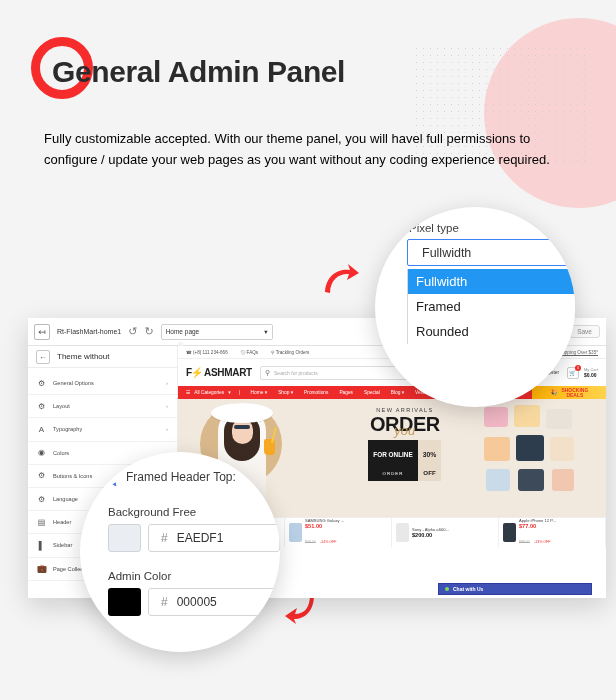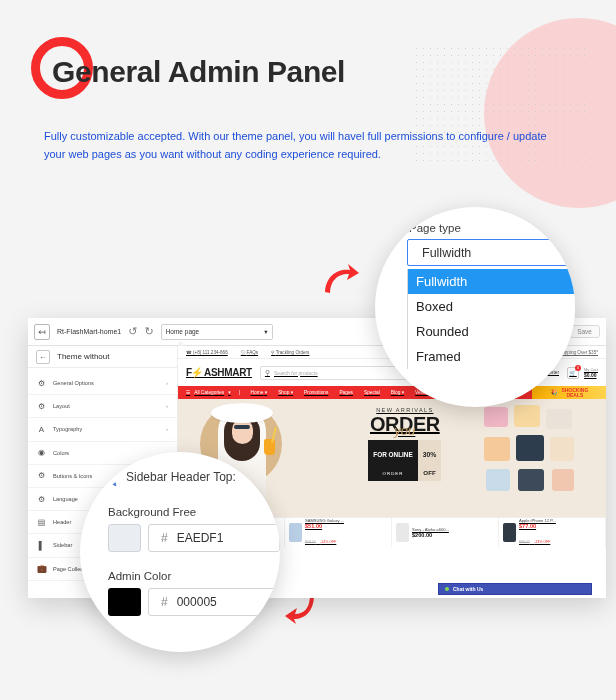--- a/index.html
+++ b/index.html
@@ -31,21 +31,21 @@
   }
 
   
   .headline {
     position: absolute; left: 52px; top: 56px; width: 440px;
     font-size: 30px; line-height: 1.08; font-weight: bold;
     color: #2b2b2b; letter-spacing: -.4px;
   }
   .subcopy {
     position: absolute; left: 44px; top: 128px; width: 510px;
-    font-size: 11px; line-height: 1.62; color: #1d4ed8;
+    font-size: 13px; line-height: 1.62; color: #000000;
   }
 
   
   .arrow { position: absolute; }
   .arrow1 { left: 322px; top: 262px; }
   .arrow2 { left: 283px; top: 593px; }
 
   
   .admin-card {
     position: absolute; left: 28px; top: 318px;
@@ -96,21 +96,21 @@
   .settings-list { padding-top: 4px; }
   .settings-item {
     display: flex; align-items: center; gap: 7px;
     padding: 6.6px 9px; font-size: 5.6px; color: #4a4a4a;
     border-bottom: 1px solid #f2f2f2;
   }
   .settings-item .s-ico { width: 9px; font-size: 8px; color: #555; text-align: center; }
   .settings-item .chev { margin-left: auto; font-size: 6px; color: #999; }
 
   
-  .preview { flex: 1; background: #fff; position: relative; overflow: hidden; text-decoration: underline; }
+  .preview { flex: 1; background: #fff; position: relative; overflow: hidden; }
 
   .sf-topbar {
     height: 13px; display: flex; align-items: center; gap: 13px;
     padding: 0 8px; font-size: 4.6px; color: #555;
     border-bottom: 1px solid #eee;
   }
   .sf-topbar .right { margin-left: auto; display: flex; gap: 8px; align-items: center; }
   .flag { width: 6px; height: 4px; background: linear-gradient(#24408e 50%, #cf142b 50%); display:inline-block; }
   .ship-note { text-decoration: underline; color: #666; }
 
@@ -487,33 +487,32 @@
       <div class="chat-bar">
         <span class="chat-dot"></span>
         <span>Chat with Us</span>
       </div>
 
     </div>
   </div>
 </div>
 
 <div class="bubble bubble-top">
-  <div class="pt-label">Page type</div>
+  <div class="pt-label">Pixel type</div>
   <div class="pt-select">Fullwidth</div>
   <div class="pt-list">
     <div class="pt-opt sel">Fullwidth</div>
-    <div class="pt-opt">Boxed</div>
+    <div class="pt-opt">Framed</div>
     <div class="pt-opt">Rounded</div>
-    <div class="pt-opt">Framed</div>
   </div>
 </div>
 
 <div class="bubble bubble-bottom">
   <div class="cb-caret">▾</div>
-  <div class="cb-title">Sidebar Header Top:</div>
+  <div class="cb-title">Framed Header Top:</div>
   <div class="cb-lab1">Background Free</div>
   <div class="cb-sw1"></div>
   <div class="cb-in1">
     <span class="hash">#</span>
     <span>EAEDF1</span>
   </div>
   <div class="cb-lab2">Admin Color</div>
   <div class="cb-sw2"></div>
   <div class="cb-in2">
     <span class="hash">#</span>

